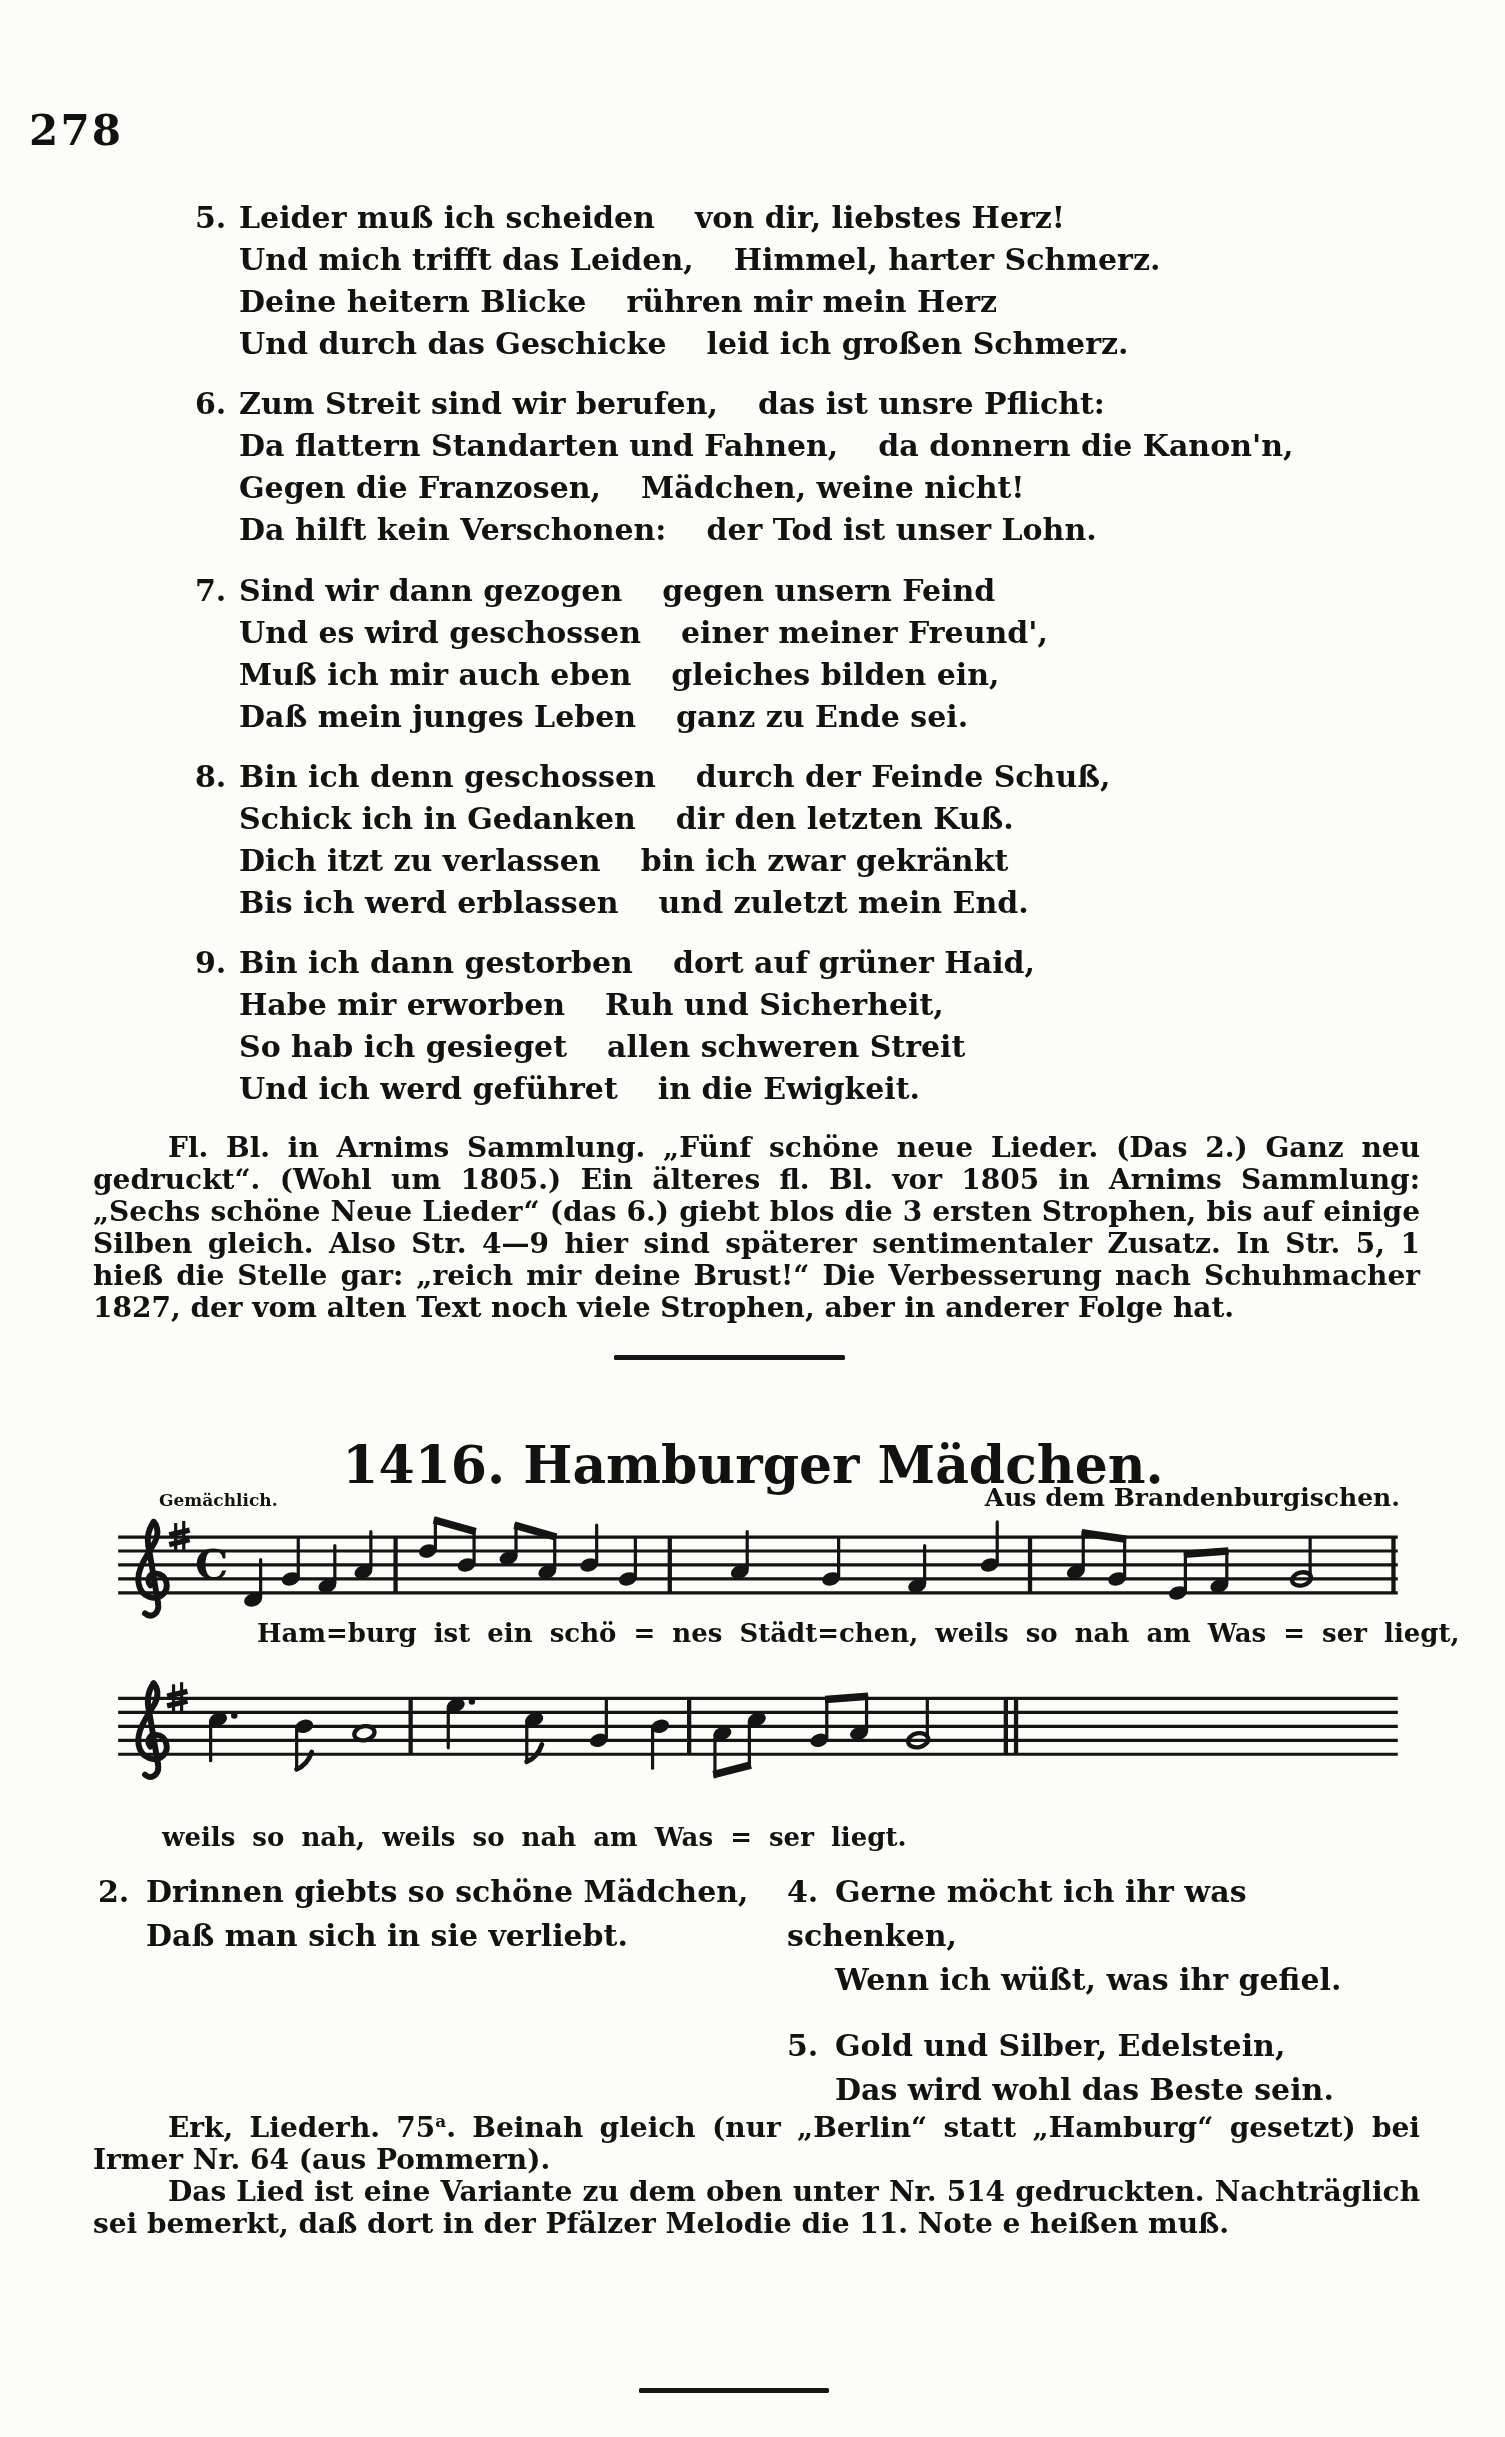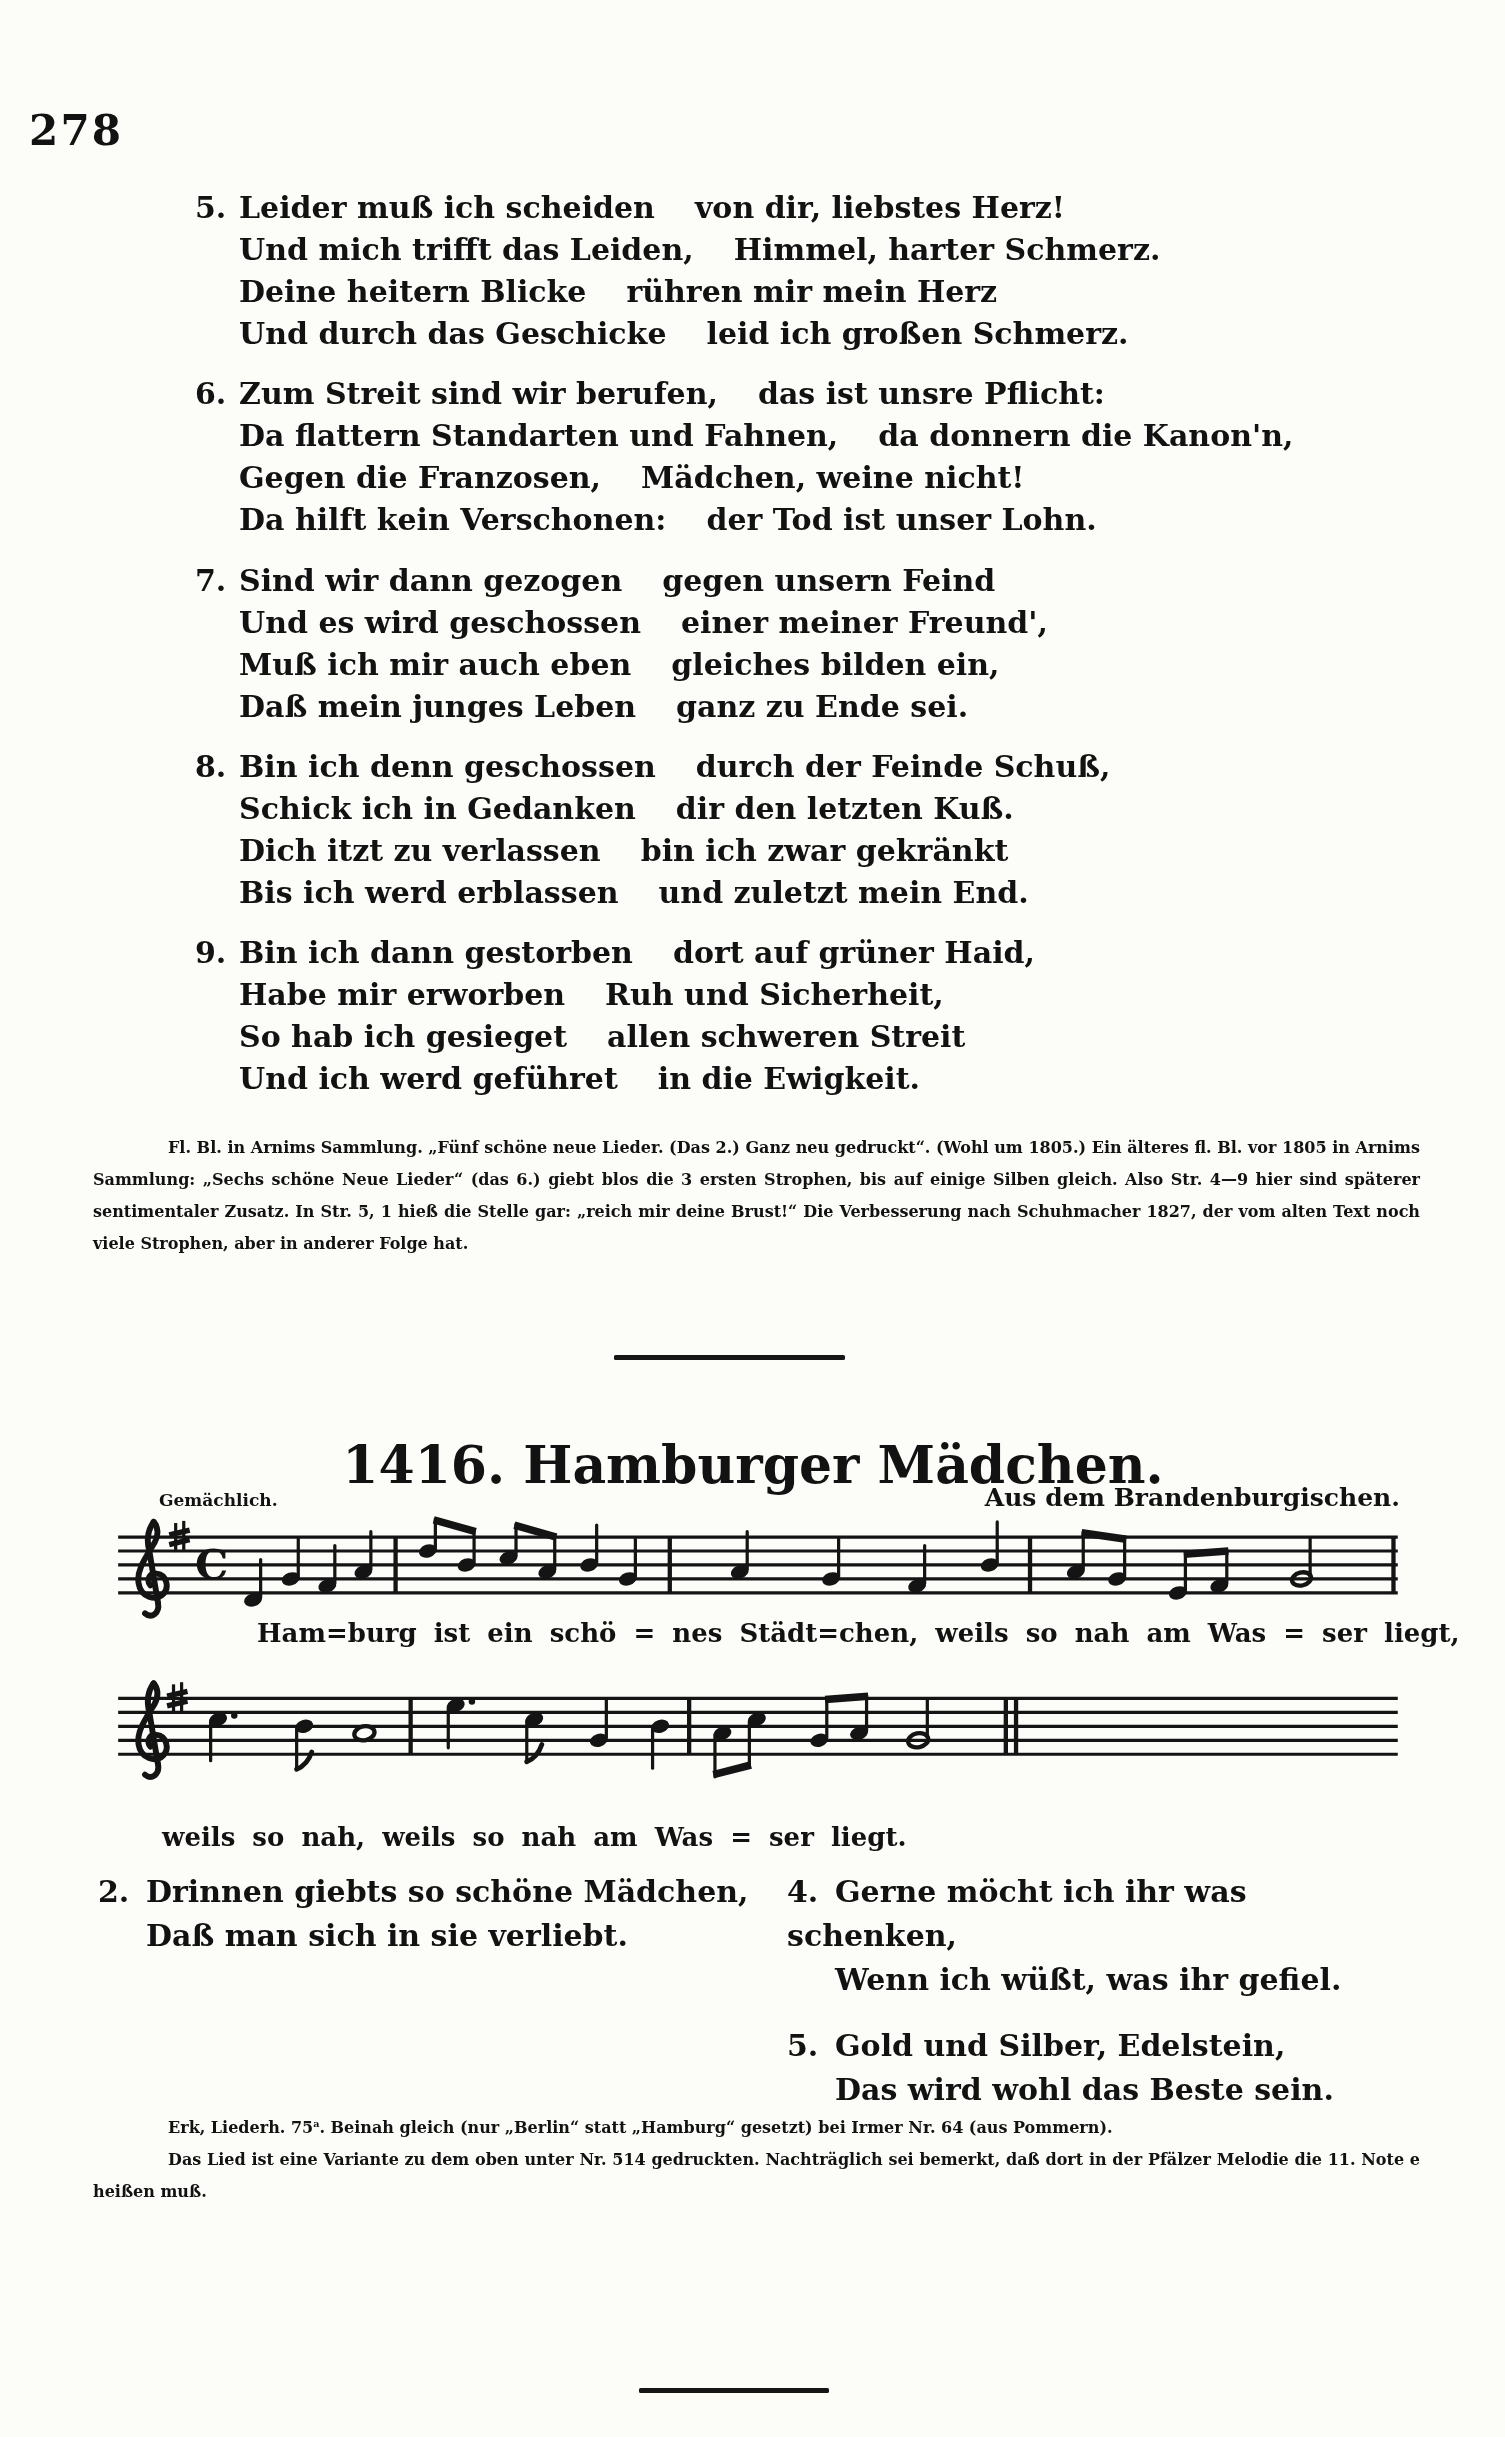--- a/index.html
+++ b/index.html
@@ -4,27 +4,27 @@
 <style>
   html,body{margin:0;padding:0;background:#e8e6e0;}
   .page{
     position:relative;width:1506px;height:2438px;overflow:hidden;
     background:#fcfcf9;color:#121212;
     font-family:"DejaVu Serif","Liberation Serif",serif;font-weight:700;
   }
   .pagenum{position:absolute;top:106px;left:0;width:1506px;text-align:left;
     font-size:42px;letter-spacing:2.2px;margin-left:29px;}
   
-  .verses-top{position:absolute;left:195px;top:187px;font-size:30px;line-height:42px;}
+  .verses-top{position:absolute;left:195px;top:197px;font-size:30px;line-height:42px;}
   .verse{margin-bottom:18.3px;}
   .vnum{display:inline-block;width:44px;}
   .vline.cont{padding-left:44px;}
   .hb{padding-left:40px;}
   
-  .footnote{position:absolute;left:93px;width:1327px;font-size:16px;line-height:32px;
+  .footnote{position:absolute;left:93px;width:1327px;font-size:28px;line-height:32px;
     text-align:justify;}
   .footnote p{margin:0;text-indent:75px;}
   .fn1{top:1132px;}
   .fn2{top:2112px;}
   sup{font-size:60%;line-height:0;}
   
   .divider{position:absolute;background:#161616;border-radius:1.6px;}
   .d1{left:614px;top:1355px;width:231px;height:5.4px;}
   .d2{left:639px;top:2388px;width:190px;height:4.8px;}
   

